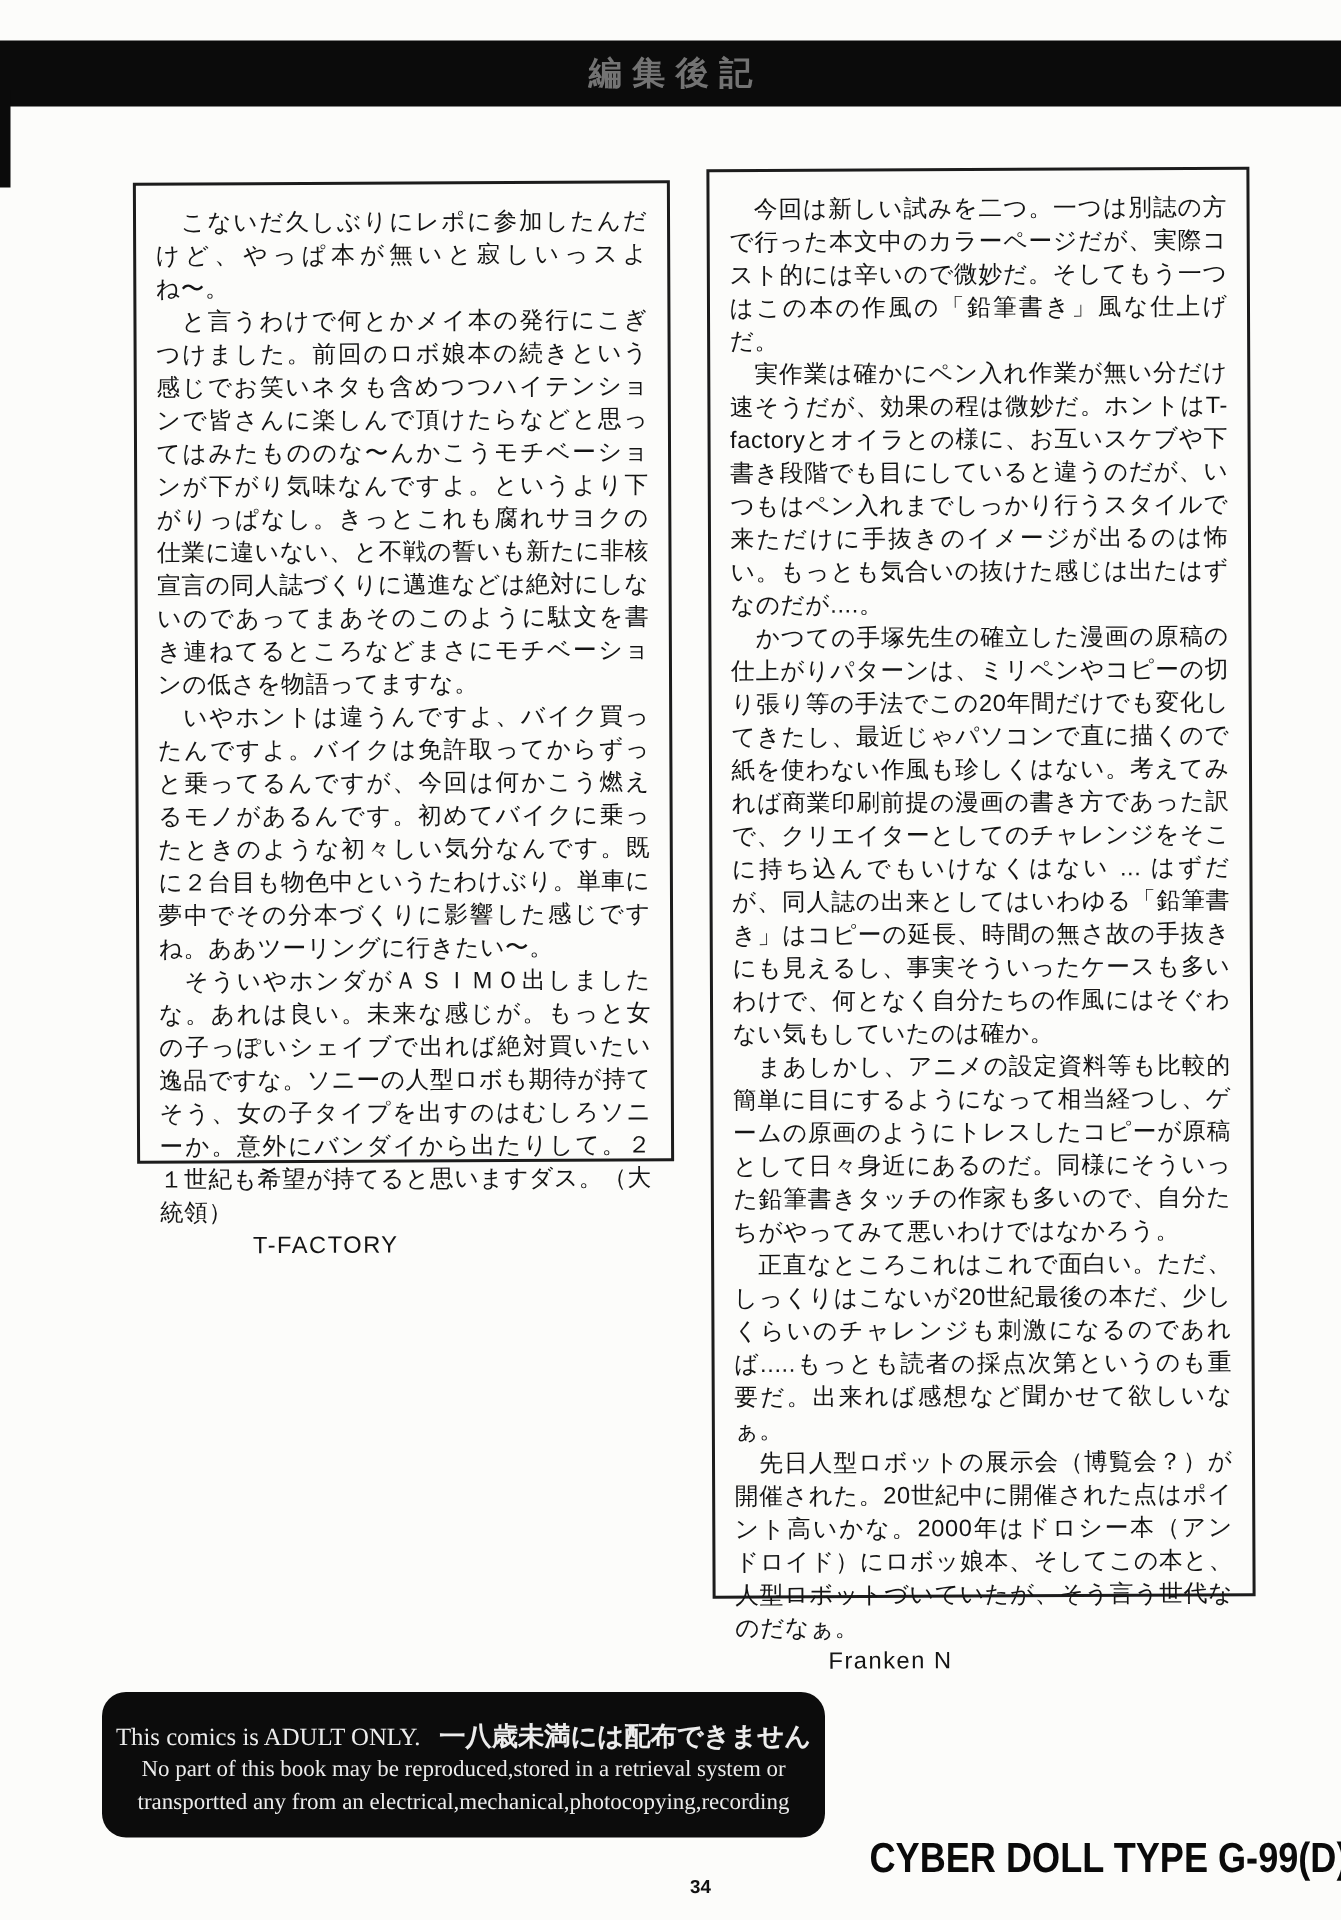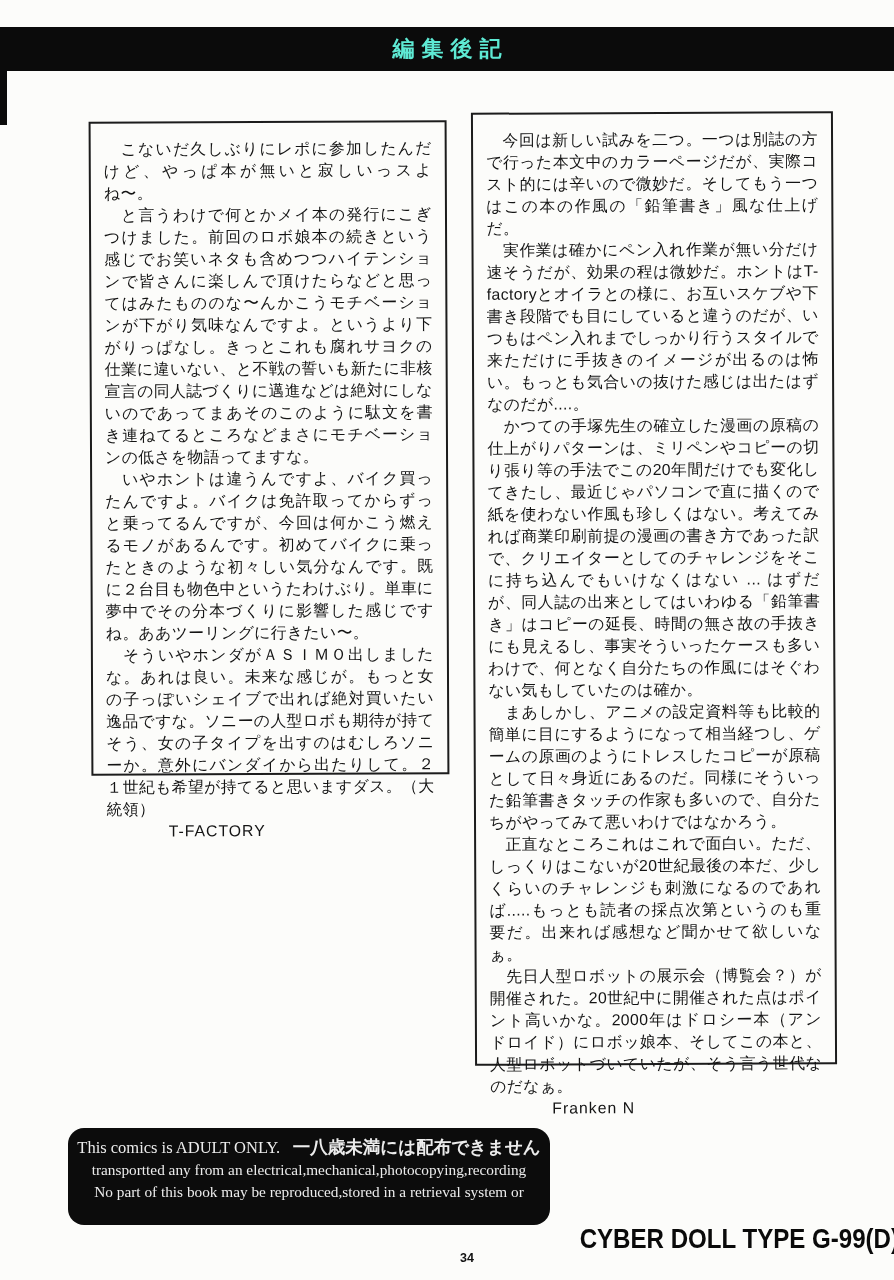--- a/index.html
+++ b/index.html
@@ -10,21 +10,21 @@
     font-family:"Liberation Sans", sans-serif;
     color:#161616;
     overflow:hidden;
   }
   .header-bar {
     position:absolute; left:0; top:27px; width:894px; height:44px;
     background:#0b0b0b;
     display:flex; align-items:center; justify-content:center;
   }
   .header-title {
-    color:#5eead4; font-size:22px; font-weight:bold; letter-spacing:7px;
+    color:#737373; font-size:22px; font-weight:bold; letter-spacing:7px;
     padding-left:7px;
   }
   .left-edge-mark {
     position:absolute; left:0; top:60px; width:7px; height:65px; background:#0b0b0b;
   }
   .text-box {
     position:absolute;
     border:2px solid #1c1c1c;
     padding:15px 13px 10px 13px;
     font-size:15.8px;
@@ -35,21 +35,21 @@
     transform:rotate(-0.25deg);
     background:transparent;
   }
   .left-box  { left:90px;  top:121px; width:358px; height:654px; }
   .right-box { left:473px; top:112px; width:362px; height:953px; }
   .text-box p { margin:0; }
   .signature { text-align:left; padding-left:62px; letter-spacing:1px; }
   .warning-box {
     position:absolute; left:68px; top:1128px; width:482px; height:97px;
     background:#0c0c0c; border-radius:16px;
-    color:#ececec; text-align:center; padding-top:8px;
+    color:#ececec; text-align:center; padding-top:18px;
     line-height:22px;
   }
   .warning-line1 { font-size:16.5px; white-space:nowrap; }
   .warning-en { font-family:"Liberation Serif", serif; }
   .warning-ja { font-weight:bold; font-size:17.5px; margin-left:8px; }
   .warning-line { font-family:"Liberation Serif", serif; font-size:15.3px; white-space:nowrap; }
   .credit-line {
     position:absolute; left:28px; top:1280px; width:480px;
     text-align:center; font-size:17.5px; color:#1d1d1d; letter-spacing:0.5px;
   }
@@ -89,21 +89,21 @@
   <p>　正直なところこれはこれで面白い。ただ、しっくりはこないが20世紀最後の本だ、少しくらいのチャレンジも刺激になるのであれば.....もっとも読者の採点次第というのも重要だ。出来れば感想など聞かせて欲しいなぁ。</p>
   <p>　先日人型ロボットの展示会（博覧会？）が開催された。20世紀中に開催された点はポイント高いかな。2000年はドロシー本（アンドロイド）にロボッ娘本、そしてこの本と、人型ロボットづいていたが、そう言う世代なのだなぁ。</p>
   <p class="signature">Franken N</p>
 </div>
 
 <div class="warning-box">
   <div class="warning-line1">
     <span class="warning-en">This comics is ADULT ONLY.</span>
     <span class="warning-ja">一八歳未満には配布できません</span>
   </div>
+  <div class="warning-line">No part of this book may be reproduced,stored in a retrieval system or</div>
   <div class="warning-line">transportted any from an electrical,mechanical,photocopying,recording</div>
-  <div class="warning-line">No part of this book may be reproduced,stored in a retrieval system or</div>
 </div>
 
 <div class="credit-line">2000.1229. T2UNIT &amp; MAD MAC ©</div>
 
 <div class="book-title">CYBER DOLL TYPE G-99(D) JPS</div>
 
 <div class="page-number">34</div>
 
 </body></html>

